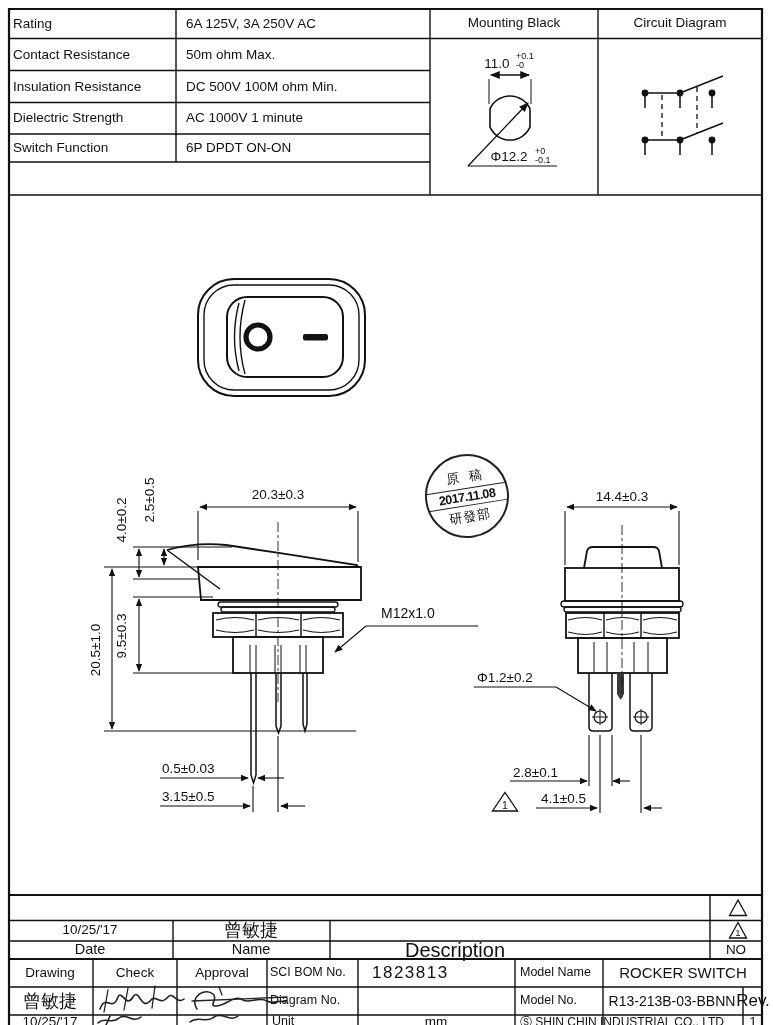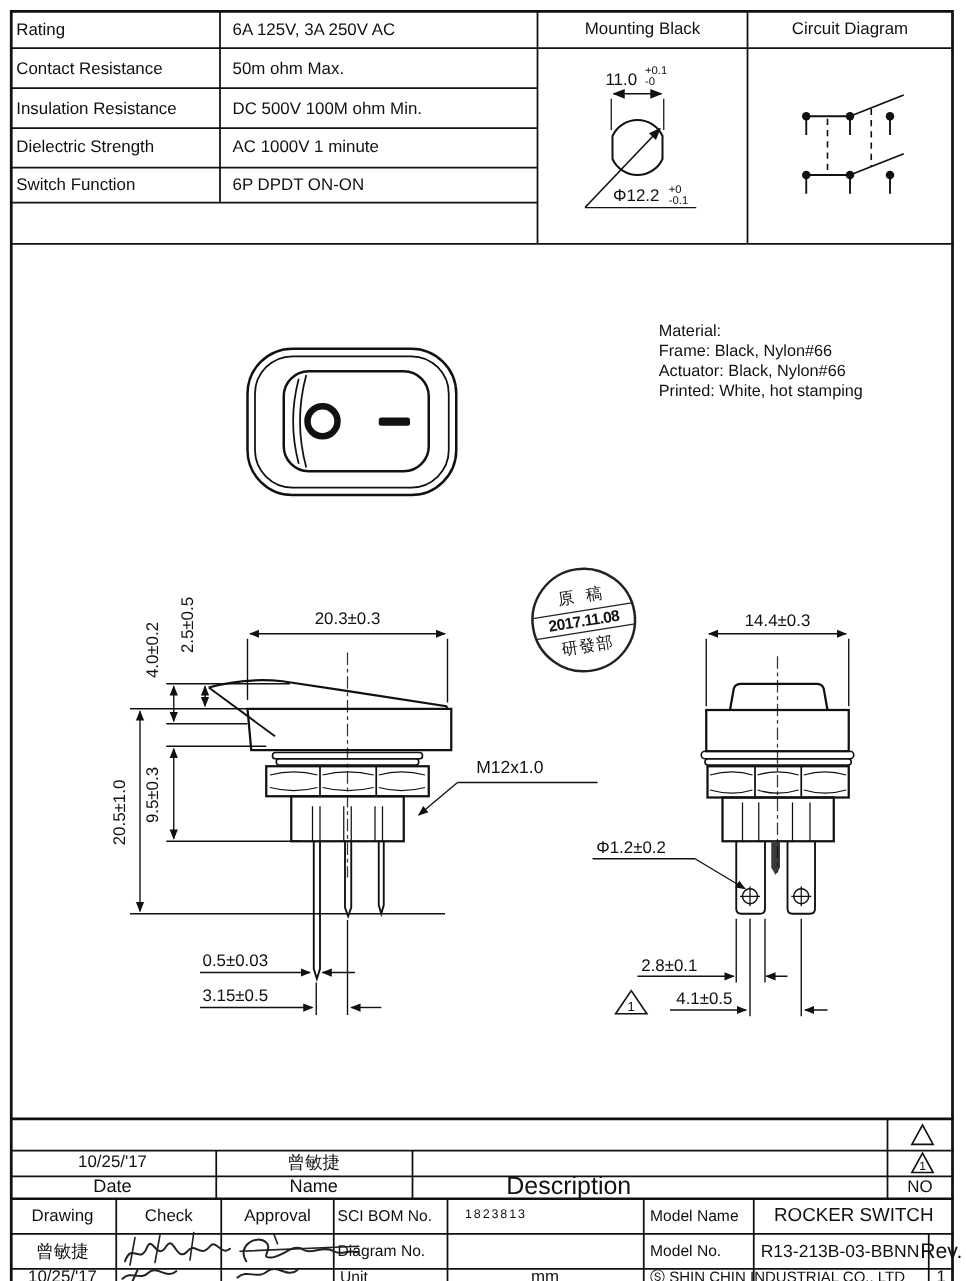--- a/index.html
+++ b/index.html
@@ -4,21 +4,21 @@
 <style>
   html,body{margin:0;padding:0;background:#e8e8e8}
   #sheet{position:relative;width:773px;height:1025px;background:#ffffff;overflow:hidden;
          font-family:"Liberation Sans","DejaVu Sans",sans-serif;color:#111}
   #linework{position:absolute;left:0;top:0}
   .t{position:absolute;white-space:nowrap;line-height:1.05;color:#111}
   .c{transform:translate(-50%,-50%)}
   .l{transform:translateY(-50%)}
   .tol{position:absolute;font-size:9px;line-height:9px;white-space:nowrap}
   .f13{font-size:13.5px}
-  .f14{font-size:14px}
+  .f14{font-size:18px}
   #stamp{position:absolute;left:425px;top:454px;width:84px;height:84px;border:2.2px solid #222;
          border-radius:50%;transform:rotate(-9deg);display:flex;flex-direction:column;
          align-items:center;justify-content:center;box-sizing:border-box}
   #stamp .band{width:100%;text-align:center;border-top:1.6px solid #222;border-bottom:1.6px solid #222;
          font-weight:bold;font-size:12.5px;padding:1px 0;letter-spacing:-0.5px}
   #stamp .cjk{font-size:13px;letter-spacing:3px;padding:1px 0 2px 3px}
   #stamp .cjk2{font-size:13px;letter-spacing:1px;padding:2px 0 0 0}
   svg text{font-family:"Liberation Sans","DejaVu Sans",sans-serif;fill:#111}
 </style>
 </head>
@@ -199,46 +199,40 @@
   <div class="tol" style="left:516px;top:52px">
     <div>+0.1</div>
       <div>-0</div>
   </div>
   <div class="t c f13" style="left:509px;top:157px">Φ12.2</div>
   <div class="tol" style="left:535px;top:147px">
     <div>+0</div>
       <div>-0.1</div>
   </div>
 
-  <div class="t" style="left:527px;top:257px;font-size:13px;line-height:16px">
-    <div>Material:</div>
-    <div>Frame: Black, Nylon#66</div>
-    <div>Actuator: Black, Nylon#66</div>
-    <div>Printed: White, hot stamping</div>
-  </div>
 
   <div id="stamp">
     <div class="cjk">原 稿</div>
     <div class="band">2017.11.08</div>
     <div class="cjk2">研發部</div>
   </div>
 
 
   <div class="t c f13" style="left:90px;top:930px">10/25/'17</div>
   <div class="t c f14" style="left:251px;top:930px">曾敏捷</div>
   <div class="t c" style="left:90px;top:950px;font-size:14.5px">Date</div>
   <div class="t c" style="left:251px;top:950px;font-size:14.5px">Name</div>
   <div class="t c" style="left:455px;top:950px;font-size:20px">Description</div>
   <div class="t c f13" style="left:736px;top:950px">NO</div>
 
   <div class="t c f13" style="left:50px;top:973px">Drawing</div>
   <div class="t c f13" style="left:135px;top:973px">Check</div>
   <div class="t c f13" style="left:222px;top:973px">Approval</div>
   <div class="t l" style="left:270px;top:973px;font-size:12.5px">SCI BOM No.</div>
-  <div class="t l" style="left:372px;top:973px;font-size:10px;letter-spacing:1.5px">1823813</div>
+  <div class="t l" style="left:372px;top:973px;font-size:17px;letter-spacing:1.5px">1823813</div>
   <div class="t l" style="left:520px;top:973px;font-size:12.5px">Model Name</div>
   <div class="t c" style="left:683px;top:973px;font-size:15px">ROCKER SWITCH</div>
 
   <div class="t c f14" style="left:50px;top:1001px">曾敏捷</div>
   <div class="t l" style="left:270px;top:1001px;font-size:12.5px">Diagram No.</div>
   <div class="t l" style="left:372px;top:1001px;font-size:13px"></div>
   <div class="t l" style="left:520px;top:1001px;font-size:12.5px">Model No.</div>
   <div class="t c" style="left:672px;top:1001px;font-size:14px">R13-213B-03-BBNN</div>
   <div class="t c" style="left:753px;top:1001px;font-size:17px">Rev.</div>
 

